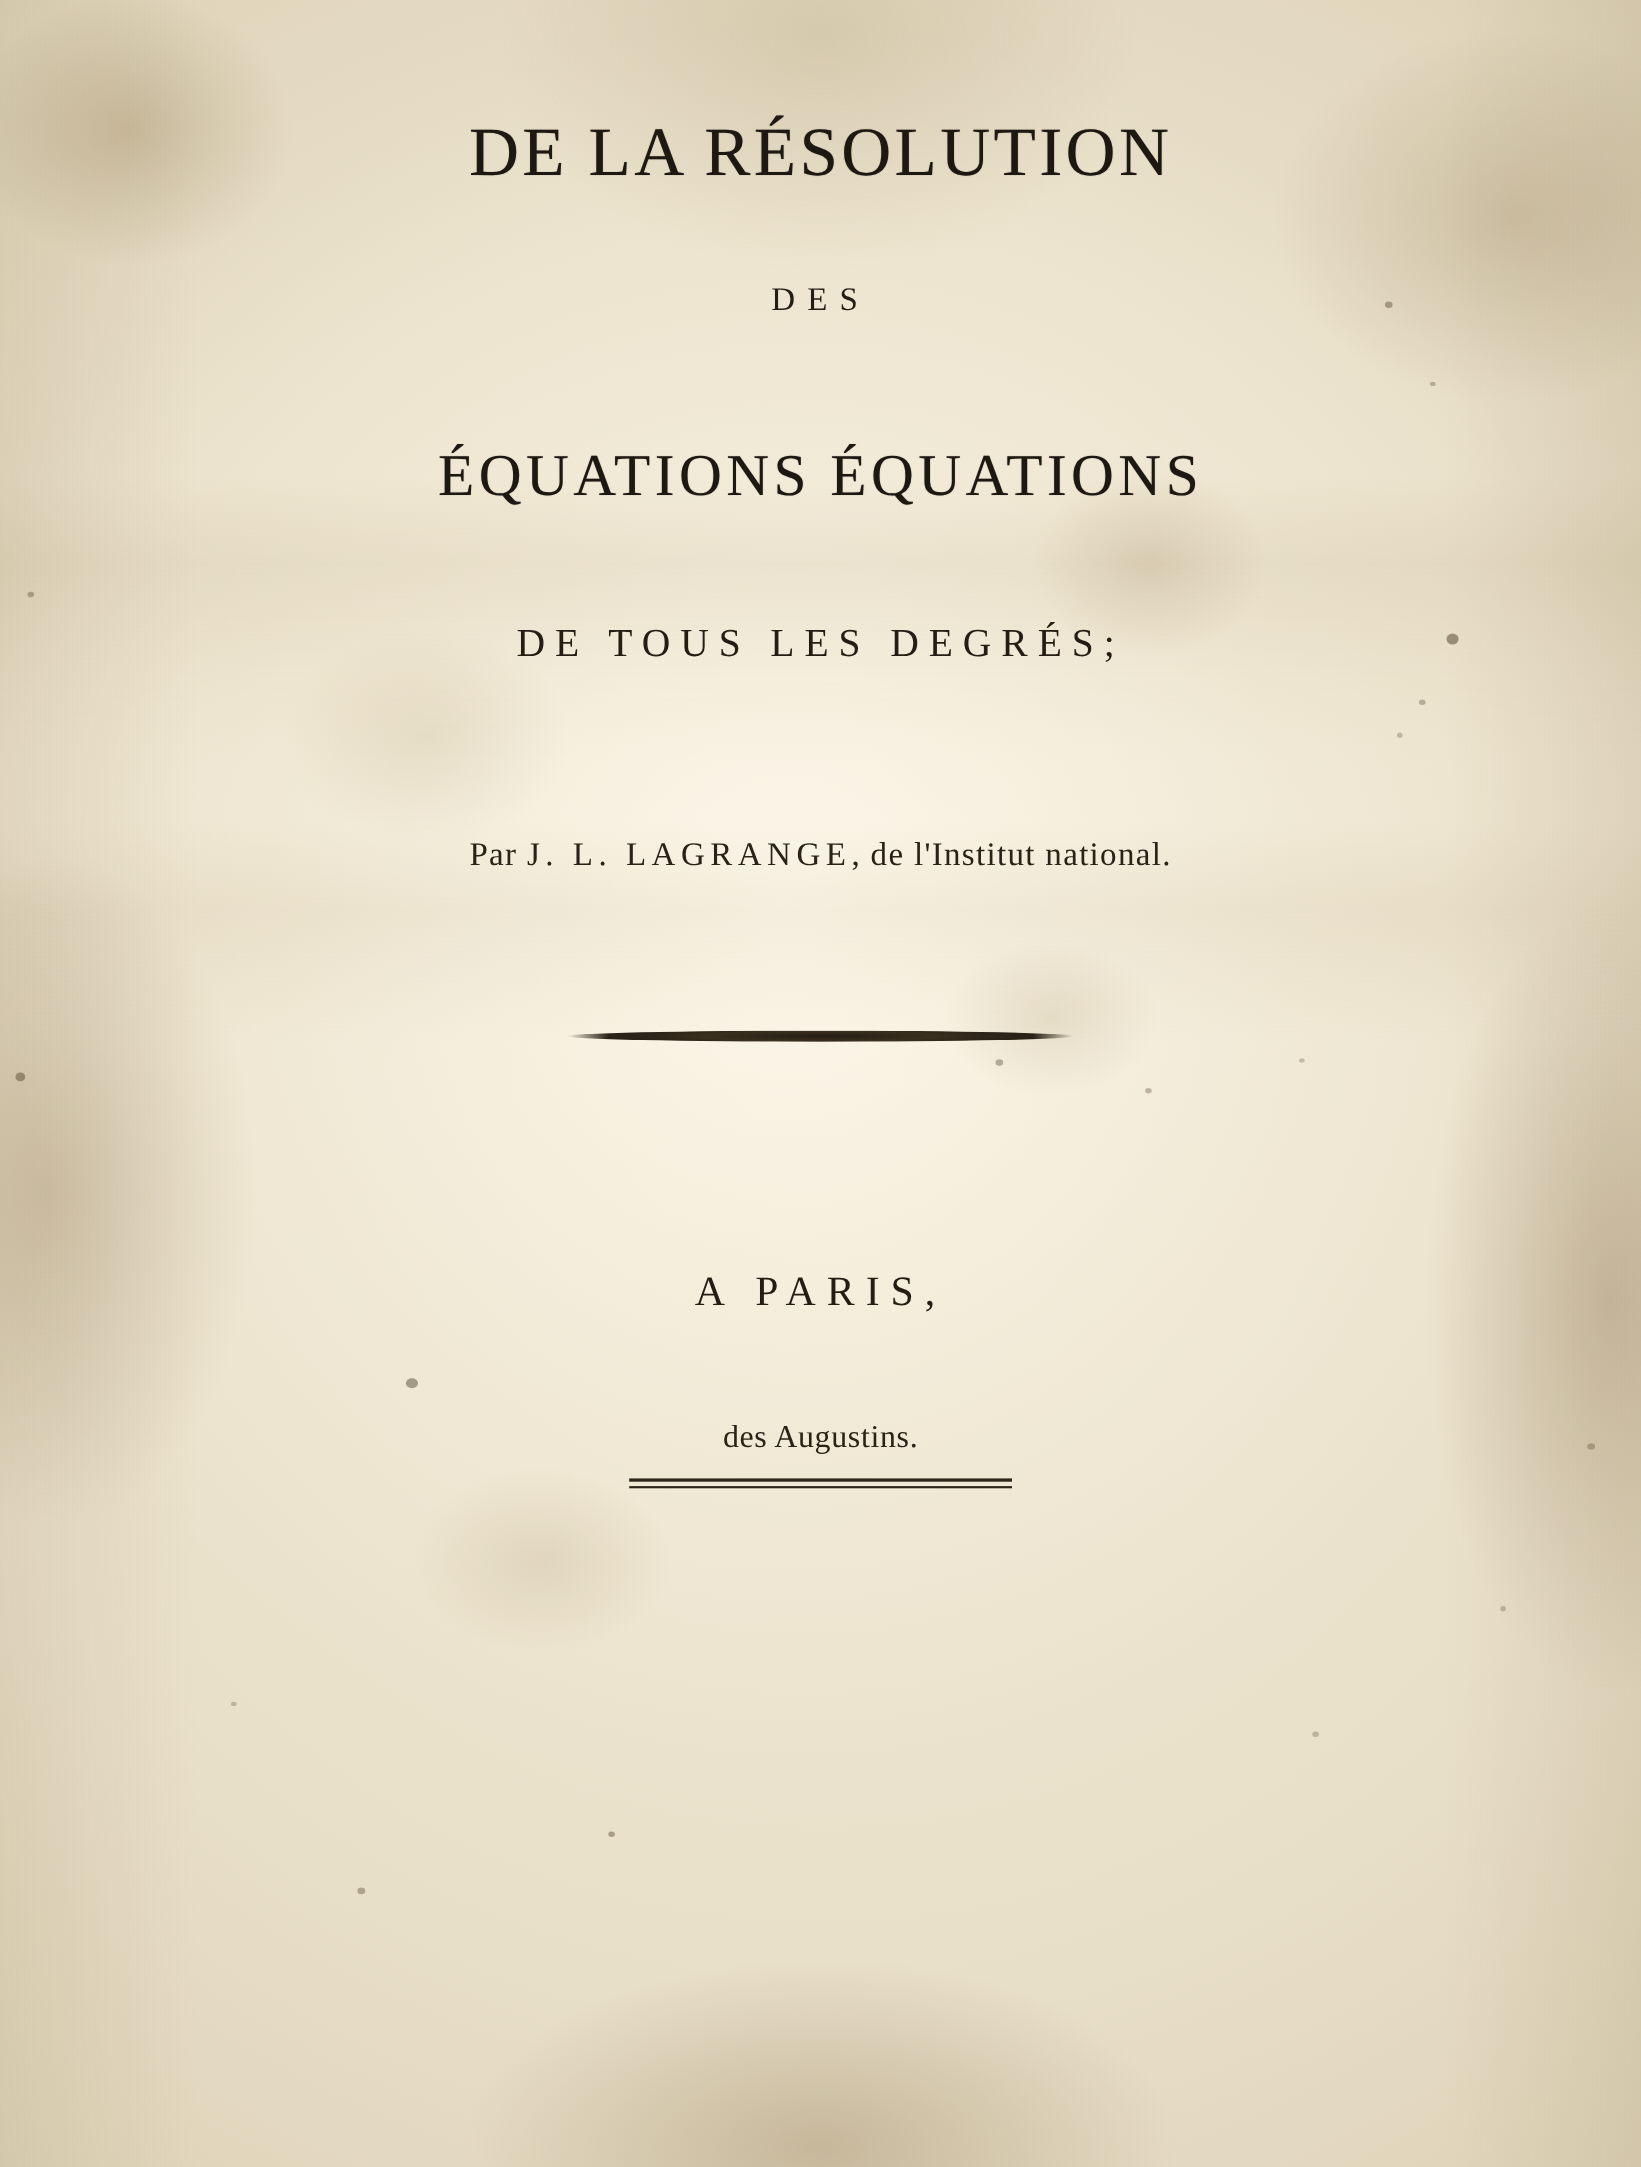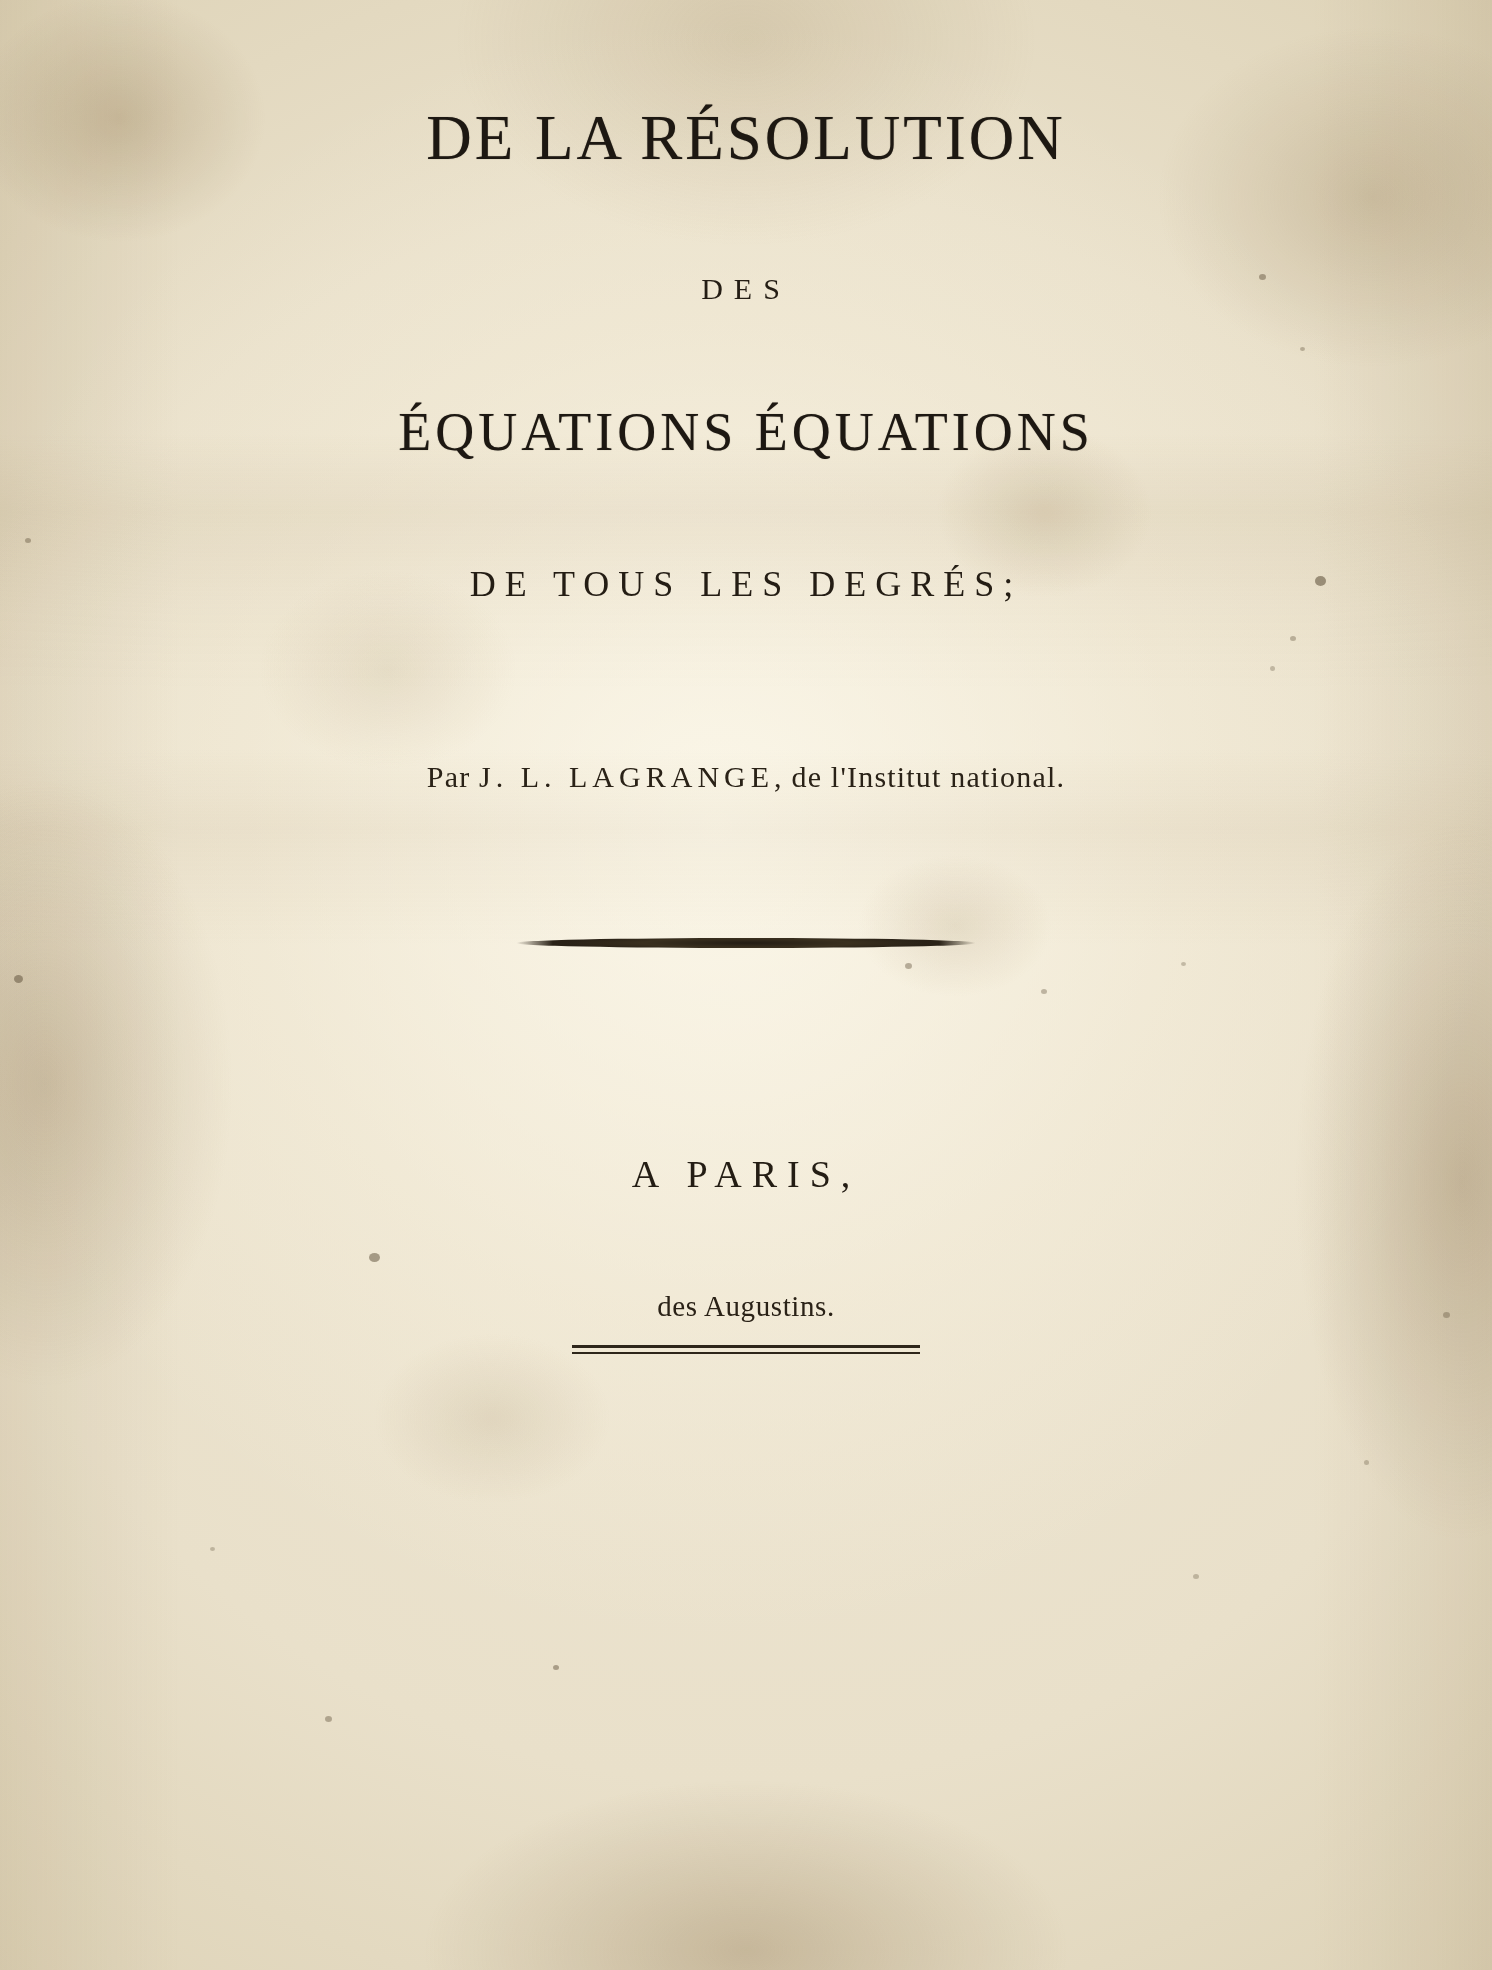--- a/index.html
+++ b/index.html
@@ -206,21 +206,21 @@
   <div class="speck" style="left:553px; top:1665px; width:6px; height:5px; opacity:.45;"></div>
   <div class="speck" style="left:1443px; top:1312px; width:7px; height:6px; opacity:.35;"></div>
   <div class="speck" style="left:1364px; top:1460px; width:5px; height:5px; opacity:.3;"></div>
   <div class="speck" style="left:1193px; top:1574px; width:6px; height:5px; opacity:.3;"></div>
   <div class="speck" style="left:210px; top:1547px; width:5px; height:4px; opacity:.3;"></div>
 
   <div class="content">
 
     <div class="line t-main" style="top:102px;">DE LA RÉSOLUTION</div>
 
-    <div class="line t-des" style="top:272px;">DES</div>
+    <div class="line t-des" style="top:256px;">DES</div>
 
     <div class="line t-eq" style="top:401px;">ÉQUATIONS ÉQUATIONS</div>
 
     <div class="line t-deg" style="top:563px;">DE TOUS LES DEGRÉS;</div>
 
     <div class="line t-author" style="top:712px;margin-top:48px;">
       <span>Par </span><span class="sp">J. L. </span><span class="sp">LAGRANGE</span><span>, de l'Institut national.</span>
     </div>
 
     <div class="rule-wrap" style="top:934px;">

